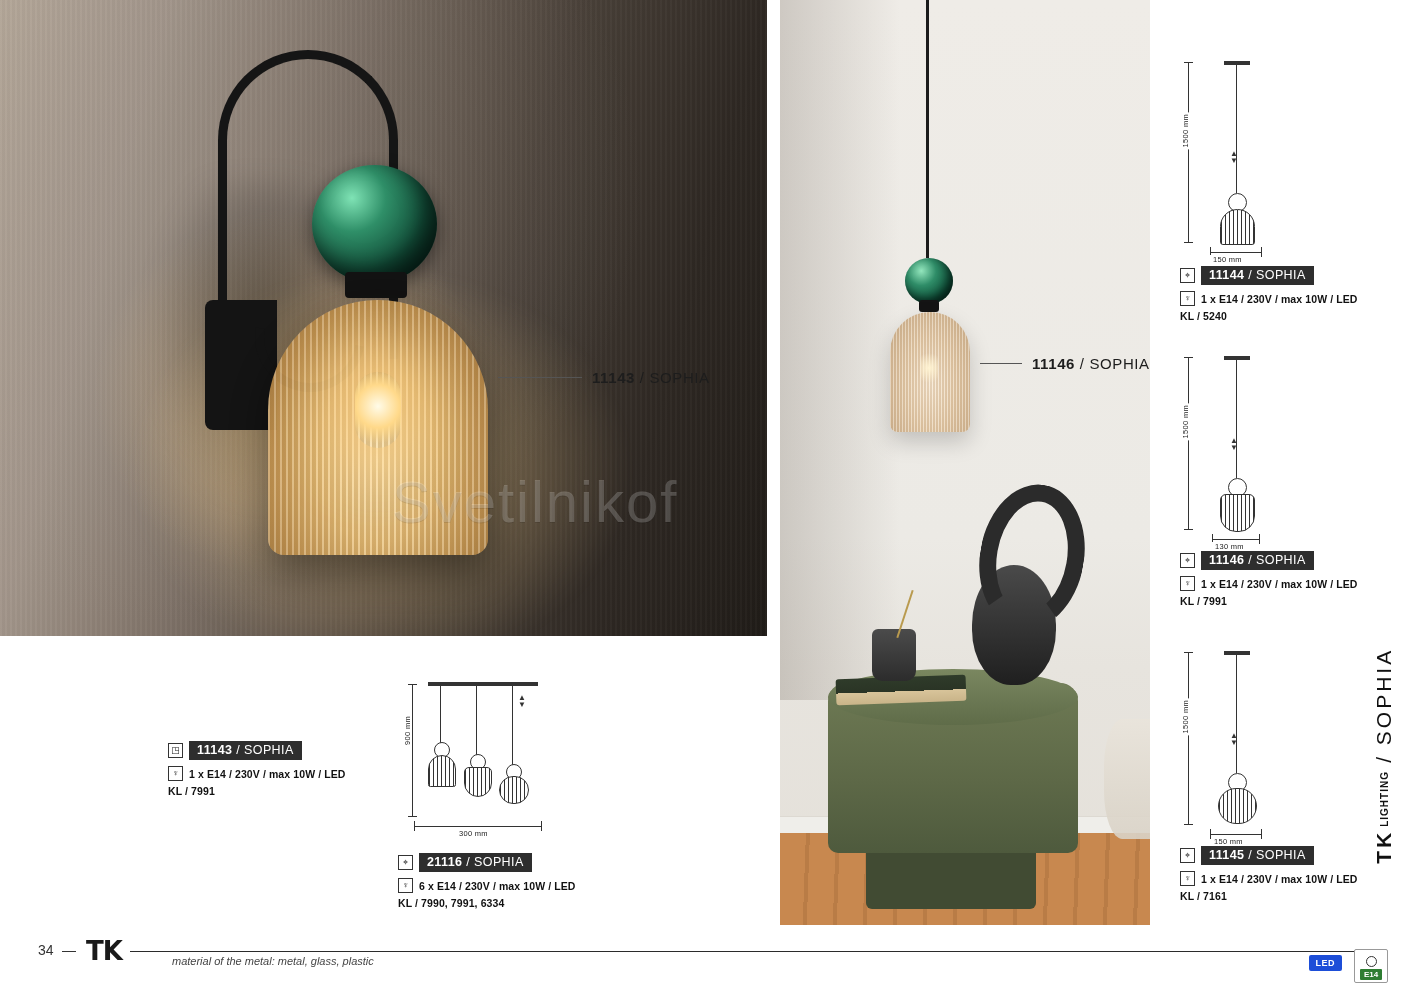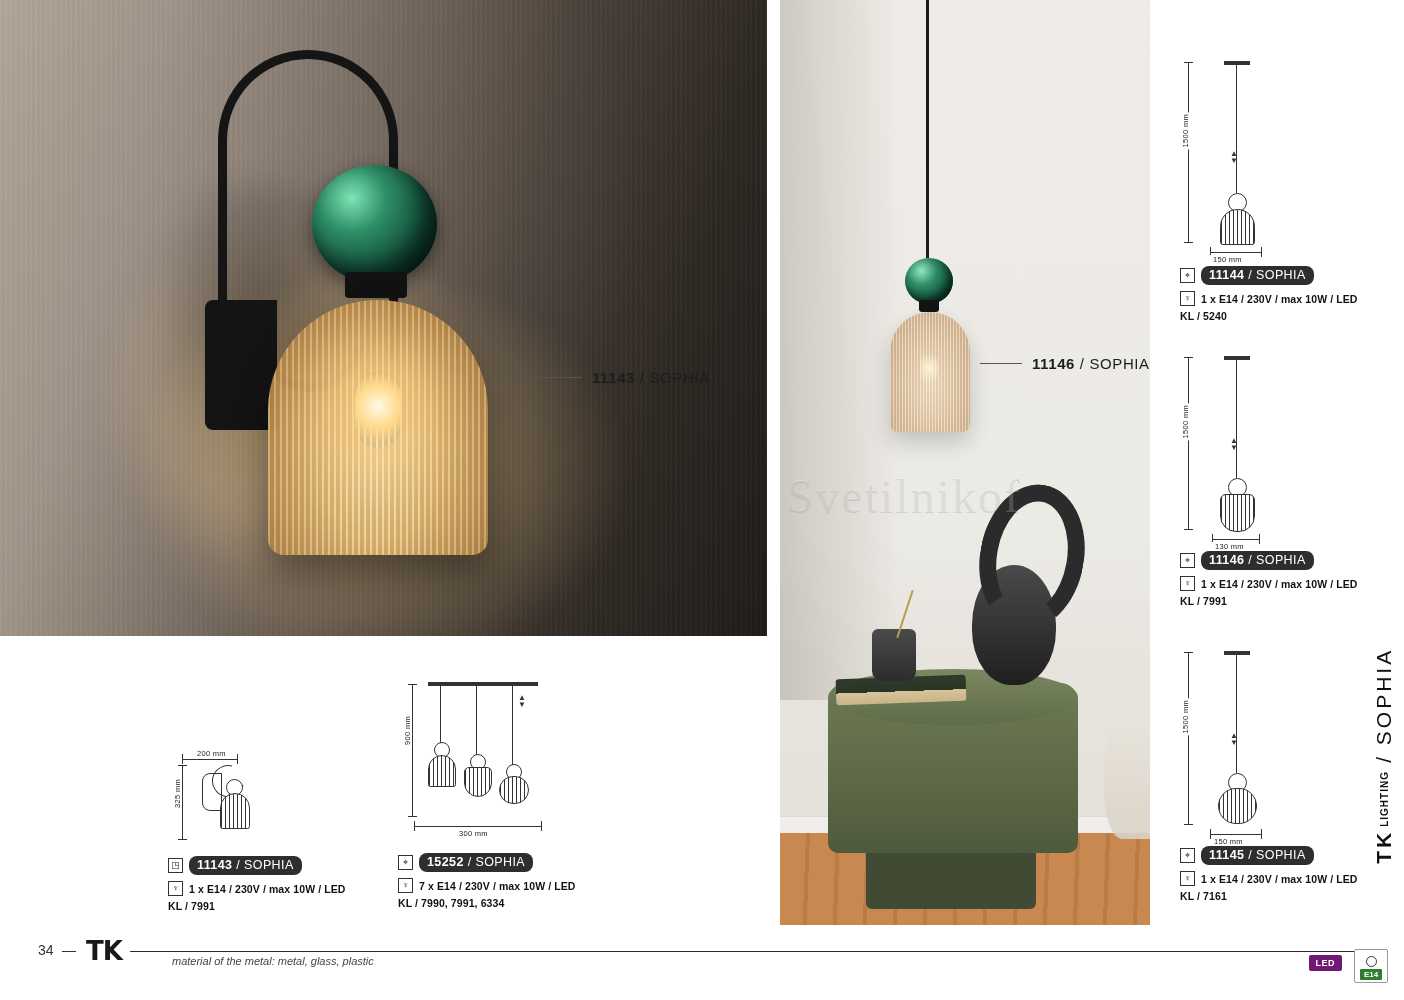--- a/index.html
+++ b/index.html
@@ -133,43 +133,43 @@
   .p2-vase:after{
     content:"";position:absolute;left:14px;bottom:55px;width:70px;height:112px;
     border:17px solid #2b2b2b;border-radius:50%;border-bottom-color:transparent;
     transform:rotate(10deg);
   }
   .p2-rug{position:absolute;right:0;bottom:86px;width:46px;height:120px;border-radius:40% 0 0 40%;
     background:linear-gradient(180deg,#e9e4db,#d9d2c6);opacity:.9;}
 
   
   .watermark{
-    position:absolute;left:392px;top:468px;width:630px;text-align:right;
-    font-family:Liberation Serif, serif;font-size:48px;letter-spacing:2px;
+    position:absolute;left:392px;top:468px;width:630px;text-align:left;
+    font-family:Liberation Sans, sans-serif;font-size:58px;letter-spacing:2px;
     color:rgba(255,255,255,.20);text-shadow:0 1px 0 rgba(0,0,0,.10);
     pointer-events:none;user-select:none;
   }
 
   
   .callout{position:absolute;display:flex;align-items:center;gap:10px;}
   .callout .line{width:84px;height:1px;background:#555;}
   .callout .txt{font-size:15px;letter-spacing:.6px;color:#1d1d1d;}
   .callout .txt b{font-weight:700;}
 
   
   .spec{position:absolute;}
   .spec .drawing{position:relative;}
   .code-row{display:flex;align-items:center;gap:6px;margin-top:6px;}
   .icon-sq{
     width:15px;height:15px;border:1px solid #333;box-sizing:border-box;
     display:flex;align-items:center;justify-content:center;font-size:9px;line-height:1;background:#fff;
   }
   .code-chip{
     background:#2e2e2e;color:#fff;font-size:12.5px;font-weight:700;letter-spacing:.4px;
-    padding:2px 8px 3px;display:inline-block;border-radius:8px;
+    padding:2px 8px 3px;display:inline-block;
   }
   .code-chip span.slash{font-weight:400;}
   .elec-row{display:flex;align-items:center;gap:6px;margin-top:6px;}
   .elec-row .t{font-size:10.5px;font-weight:700;letter-spacing:.1px;color:#111;}
   .kl{font-size:10.5px;font-weight:700;margin-top:4px;color:#111;letter-spacing:.1px;}
 
   
   .dim-v{position:absolute;border-left:1px solid #333;}
   .dim-h{position:absolute;border-top:1px solid #333;}
   .dimlabel-v{
@@ -196,21 +196,21 @@
     display:flex;align-items:center;gap:8px;
   }
   .vt-brand{font-weight:700;display:flex;align-items:center;gap:3px;}
 
   
   .footer-rule{position:absolute;left:130px;right:18px;top:951px;height:1px;background:#2b2b2b;}
   .page-num{position:absolute;left:38px;top:942px;font-size:14px;color:#333;}
   .page-dash{position:absolute;left:62px;top:951px;width:14px;height:1px;background:#333;}
   .footer-note{position:absolute;left:172px;top:955px;font-size:11px;color:#444;font-style:italic;}
   .badge-led{
-    position:absolute;right:62px;top:955px;background:#701a75;color:#fff;font-size:9px;font-weight:700;
+    position:absolute;right:62px;top:955px;background:#1d4ed8;color:#fff;font-size:9px;font-weight:700;
     padding:3px 7px;border-radius:2px;letter-spacing:.5px;
   }
   .badge-e14{
     position:absolute;right:16px;top:949px;width:32px;height:30px;border:1px solid #999;border-radius:2px;
     display:flex;flex-direction:column;align-items:center;justify-content:flex-end;padding-bottom:2px;background:#fff;
   }
   .badge-e14 .b{background:#2e7d32;color:#fff;font-size:8px;font-weight:700;padding:1px 4px;border-radius:1px;}
   .badge-e14 .bulbicon{width:9px;height:9px;border-radius:50%;border:1px solid #333;margin-bottom:2px;}
 
   
@@ -382,36 +382,20 @@
 
   <div class="vertical-title">
     <span class="vt-brand">
       <span>TK</span>
       <span style="font-size:10px;letter-spacing:1px;">LIGHTING</span>
     </span>
     <span>/ SOPHIA</span>
   </div>
 
   <div class="bl-spec" style="left:168px;top:735px;width:200px;">
-    <div class="drawing" style="position:relative;height:115px;">
-      <div class="dim-h" style="left:14px;top:24px;width:56px;"></div>
-      <div class="tick" style="left:14px;top:19px;width:1px;height:10px;"></div>
-      <div class="tick" style="left:69px;top:19px;width:1px;height:10px;"></div>
-      <div class="dimlabel-h" style="left:26px;top:14px;">200 mm</div>
-
-      <div class="dim-v" style="left:14px;top:30px;height:74px;"></div>
-      <div class="tick" style="left:10px;top:30px;width:9px;height:1px;"></div>
-      <div class="tick" style="left:10px;top:104px;width:9px;height:1px;"></div>
-      <div class="dimlabel-v" style="left:5px;top:42px;">325 mm</div>
-
-      <div style="position:absolute;left:34px;top:38px;width:18px;height:36px;border:1px solid #333;border-radius:8px 0 0 8px;"></div>
-      <div style="position:absolute;left:44px;top:30px;width:30px;height:30px;border:1px solid #333;border-radius:50%;border-right-color:transparent;transform:rotate(-30deg);"></div>
-      <div class="mini-ball" style="left:58px;top:44px;width:15px;height:15px;"></div>
-      <div class="mini-shade" style="left:52px;top:58px;width:28px;height:34px;"></div>
-    </div>
 
     <div class="code-row">
       <div class="icon-sq">◳</div>
       <div class="code-chip">
         <span>11143</span>
         <span class="slash"> / </span>
         <span class="slash">SOPHIA</span>
       </div>
     </div>
     <div class="elec-row">
@@ -445,28 +429,28 @@
 
       <div class="dim-h" style="left:16px;top:154px;width:128px;"></div>
       <div class="tick" style="left:16px;top:149px;width:1px;height:10px;"></div>
       <div class="tick" style="left:143px;top:149px;width:1px;height:10px;"></div>
       <div class="dimlabel-h" style="left:58px;top:157px;">300 mm</div>
     </div>
 
     <div class="code-row">
       <div class="icon-sq">⌖</div>
       <div class="code-chip">
-        <span>15252</span>
+        <span>21116</span>
         <span class="slash"> / </span>
         <span class="slash">SOPHIA</span>
       </div>
     </div>
     <div class="elec-row">
       <div class="icon-sq">♆</div>
-      <div class="t">7 x E14 / 230V / max 10W / LED</div>
+      <div class="t">6 x E14 / 230V / max 10W / LED</div>
     </div>
     <div class="kl">KL / 7990, 7991, 6334</div>
   </div>
 
   <div class="page-num">34</div>
   <div class="page-dash"></div>
   <div class="tk-logo">
     <span>TK</span>
   </div>
   <div class="footer-rule"></div>

